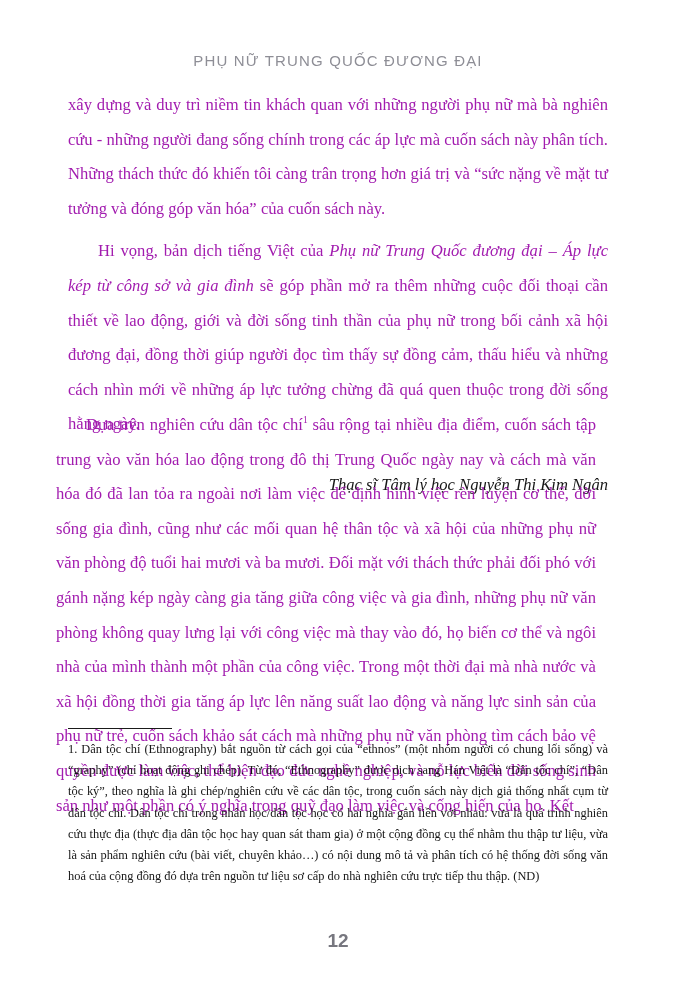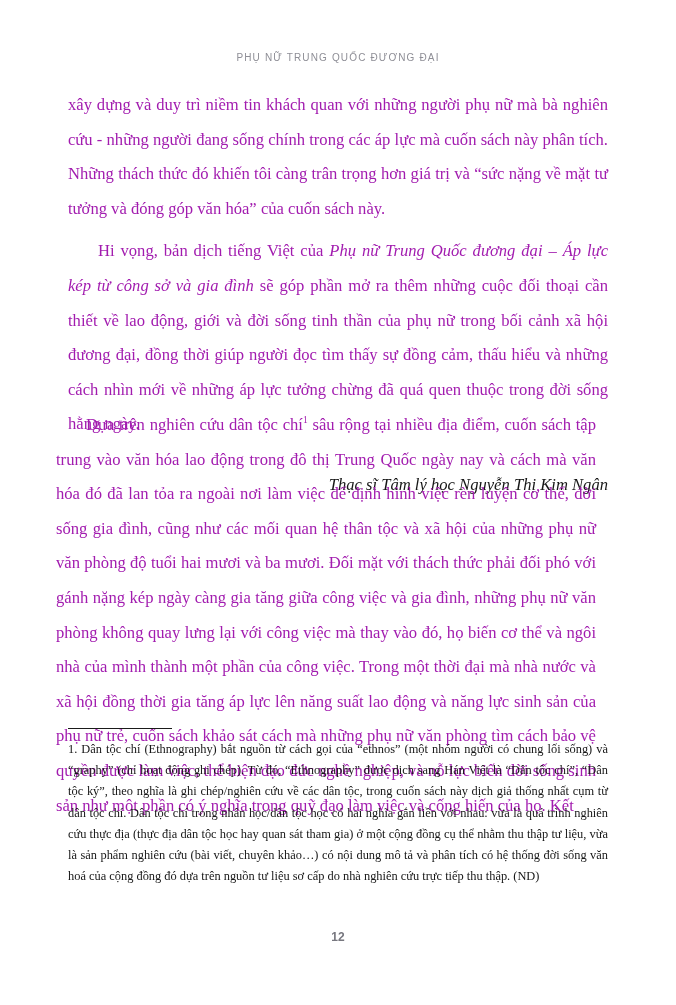--- a/index.html
+++ b/index.html
@@ -25,21 +25,21 @@
   }
 
   
   .running-header {
     position: absolute;
     top: 52px;
     left: 0;
     width: 676px;
     text-align: center;
     font-family: "Liberation Sans", "DejaVu Sans", sans-serif;
-    font-size: 10px;
+    font-size: 15px;
     letter-spacing: 1.15px;
     color: #8e8e96;
     white-space: nowrap;
   }
 
   
   .content {
     position: absolute;
     top: 88px;
     left: 68px;
@@ -118,21 +118,21 @@
   }
 
   
   .folio {
     position: absolute;
     top: 930px;
     left: 0;
     width: 676px;
     text-align: center;
     font-family: "Liberation Sans", "DejaVu Sans", sans-serif;
-    font-size: 12px;
+    font-size: 19px;
     font-weight: bold;
     color: #77777f;
   }
 </style>
 </head>
 <body>
 
 <div class="page">
 
   <div class="running-header">PHỤ NỮ TRUNG QUỐC ĐƯƠNG ĐẠI</div>

